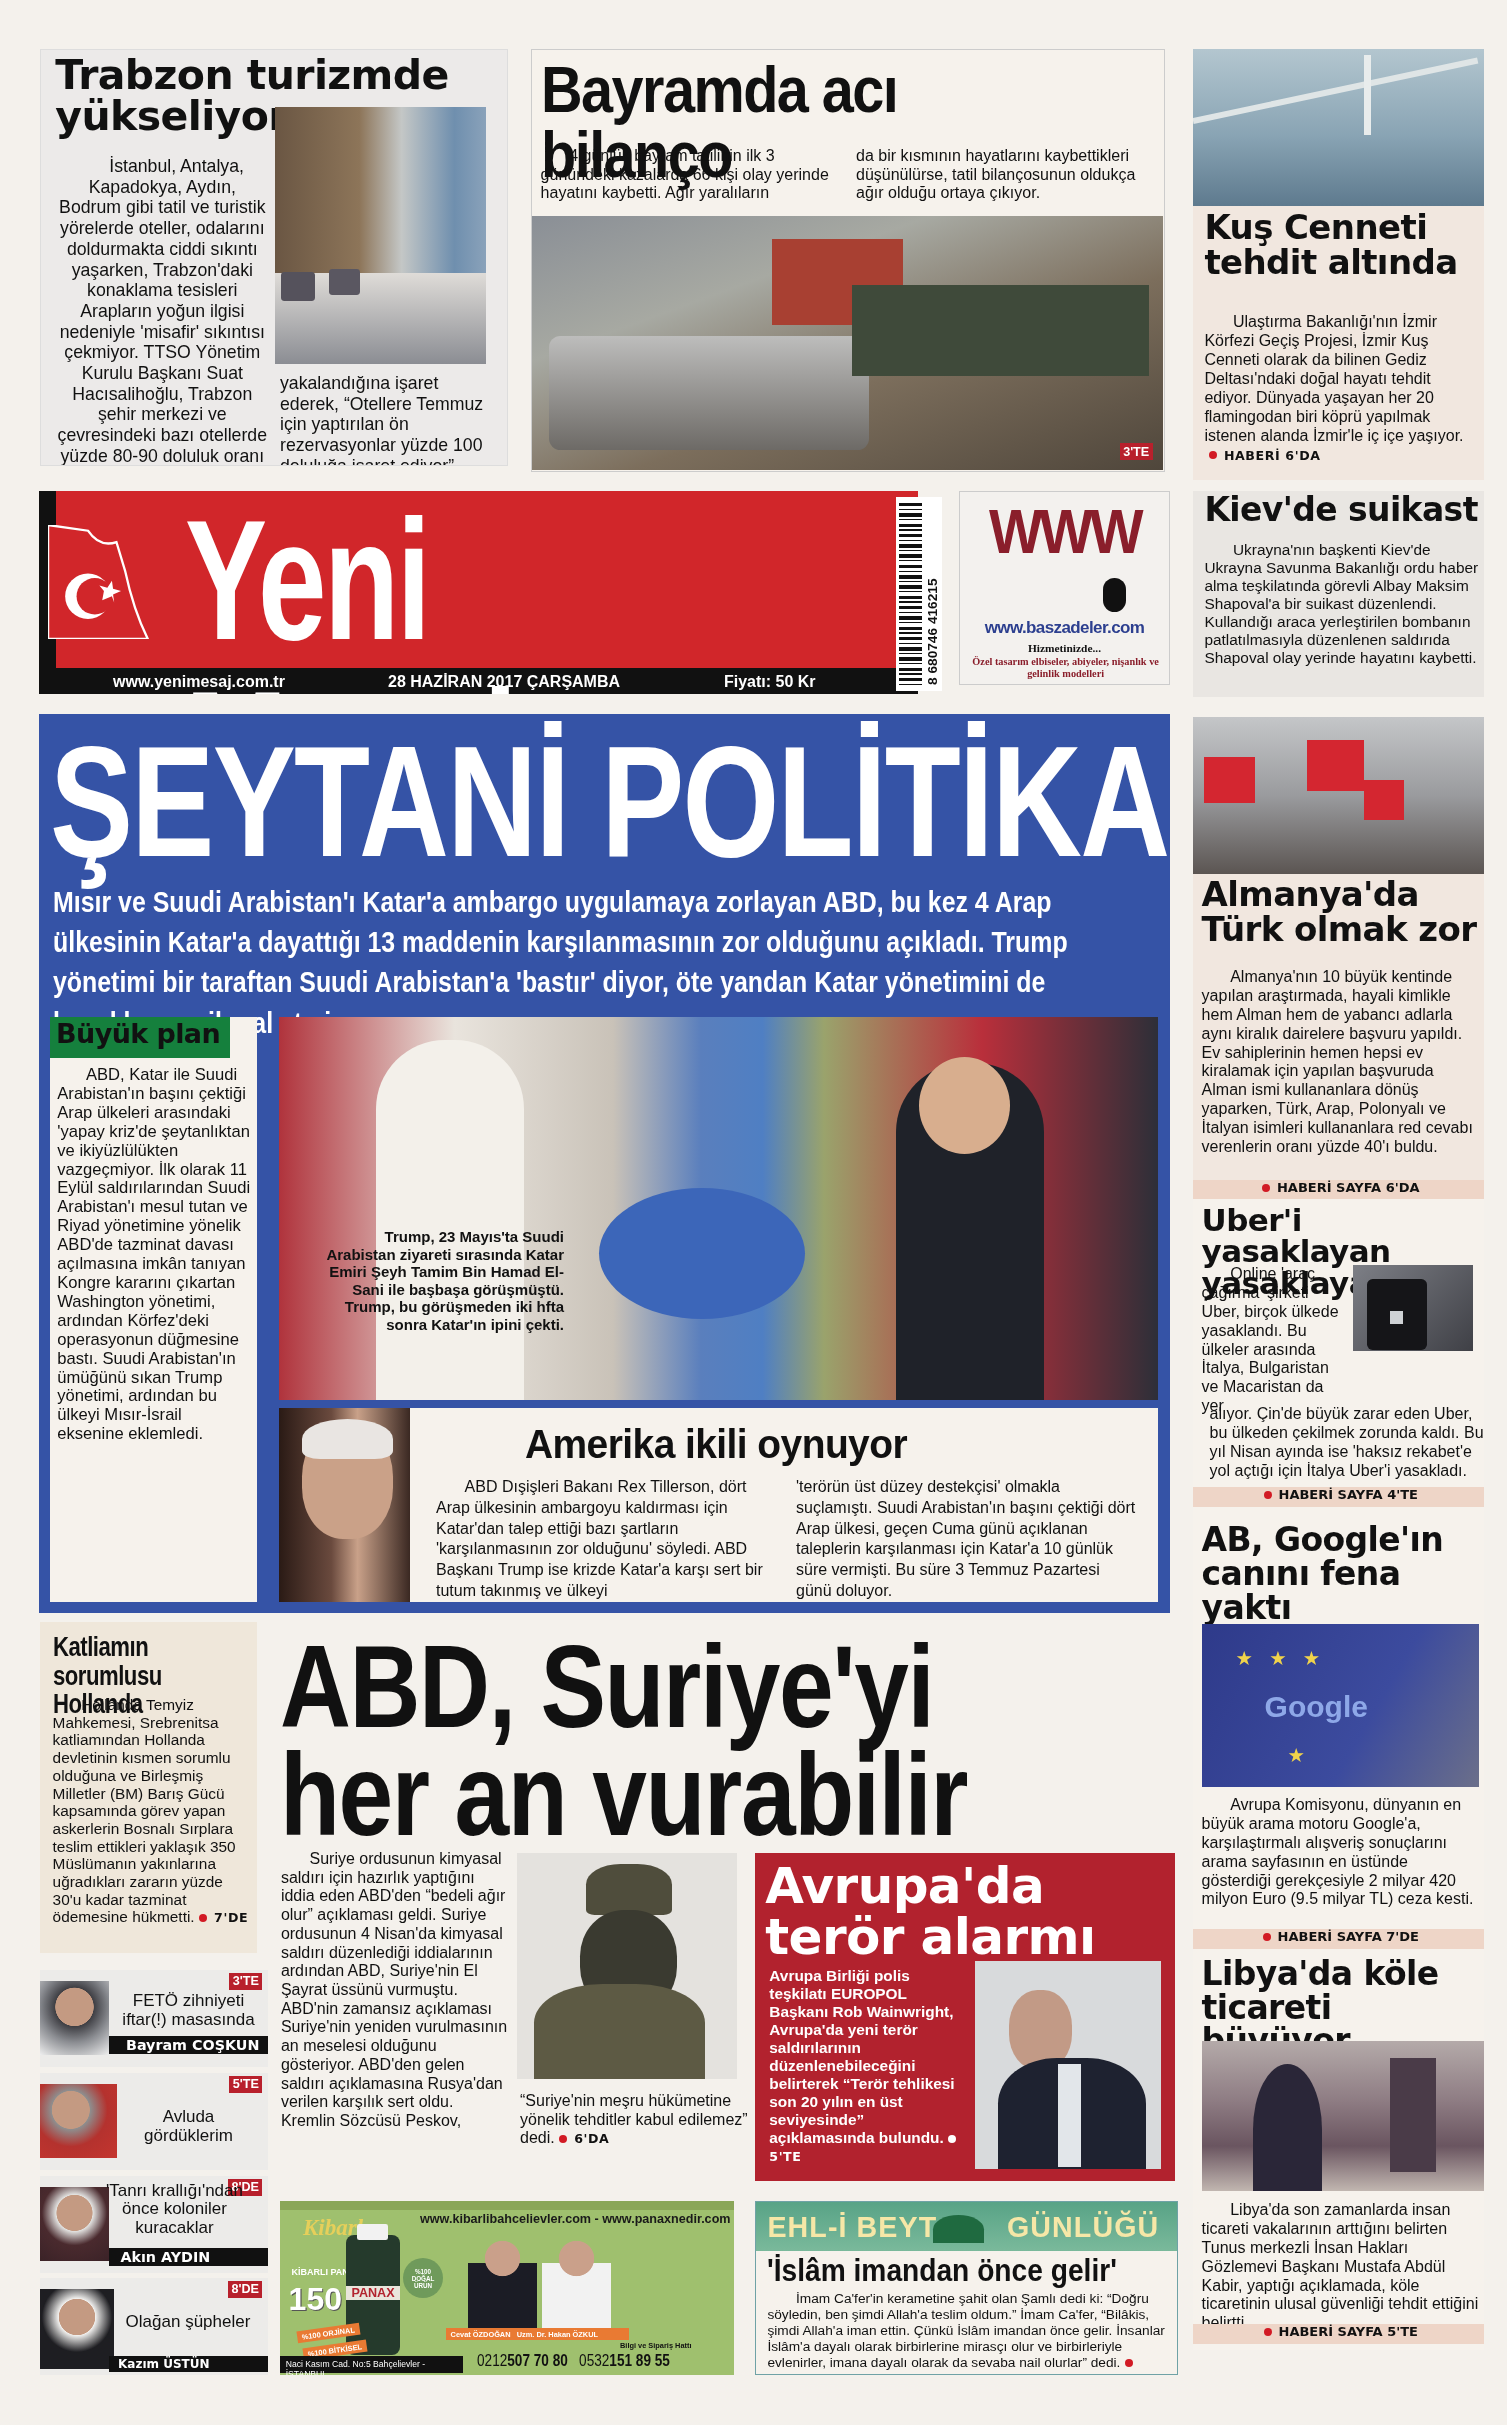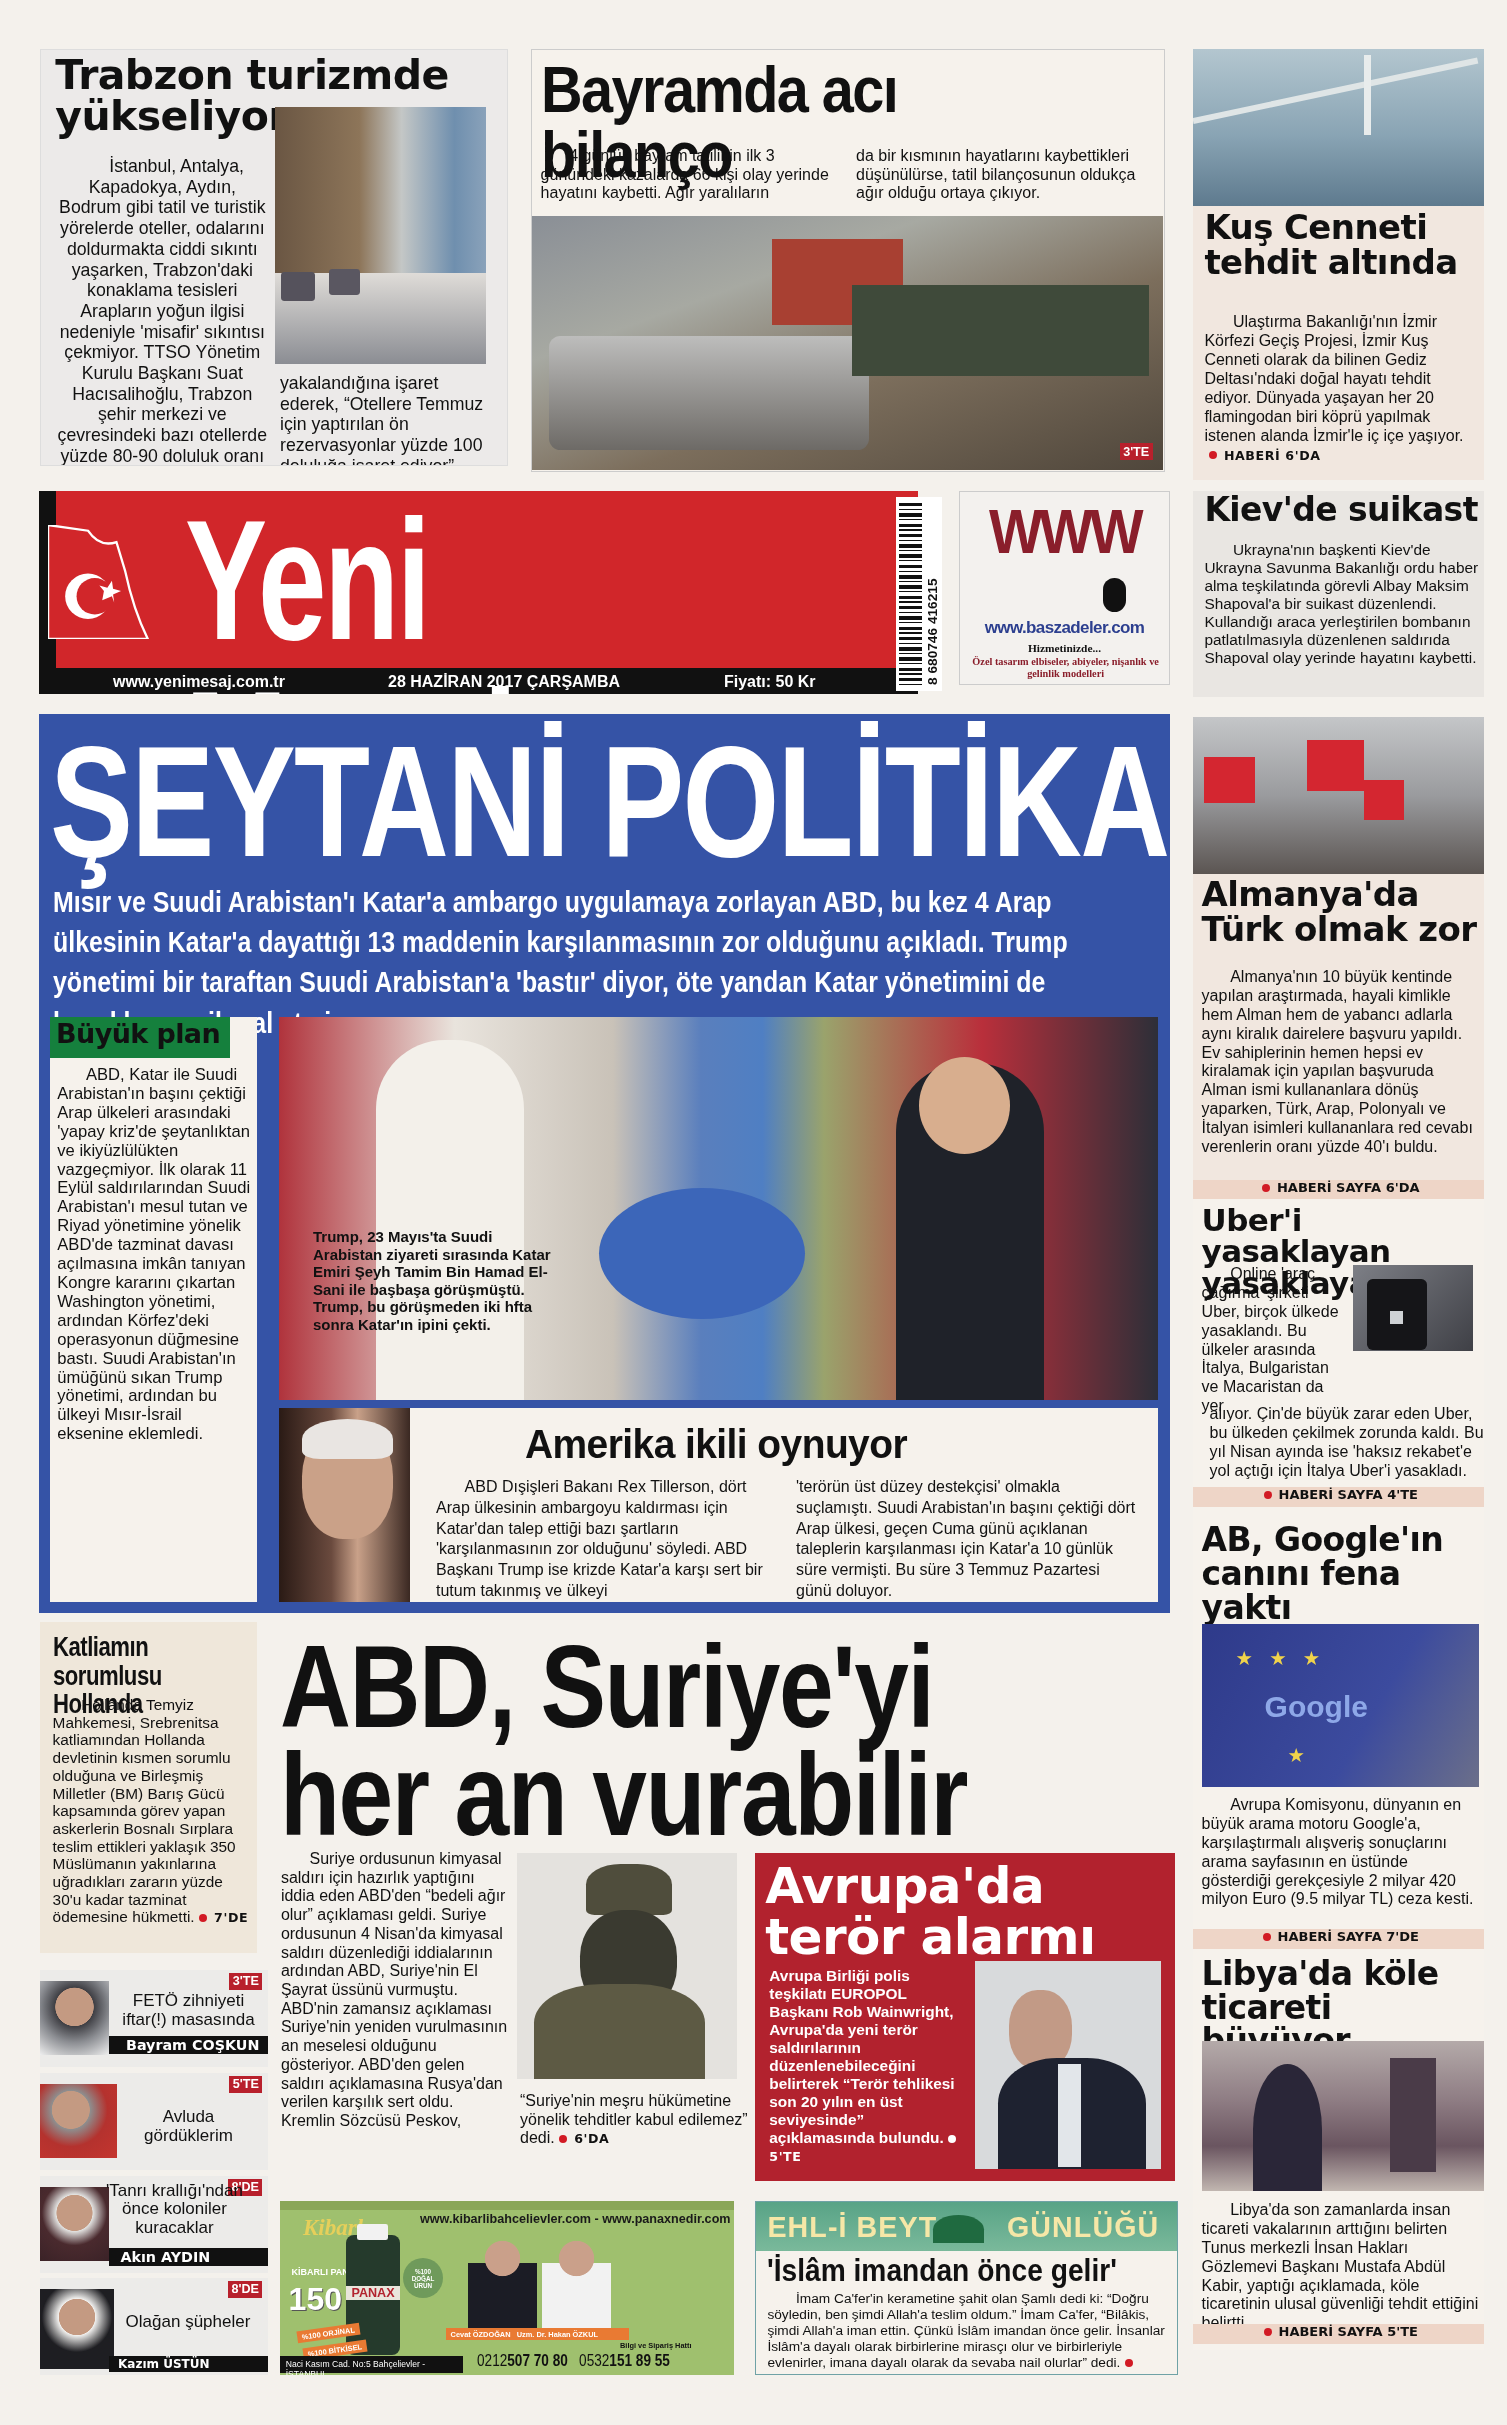--- a/index.html
+++ b/index.html
@@ -129,21 +129,21 @@
     <div class="body-txt" style="position:absolute;left:6.9px;top:49px;width:194px;font-size:16.6px;line-height:1.14;">
       <span class="ind"></span><span>ABD, Katar ile Suudi Arabistan'ın başını çektiği Arap ülkeleri arasındaki 'yapay kriz'de şeytanlıktan ve ikiyüzlülükten vazgeçmiyor. İlk olarak 11 Eylül saldırılarından Suudi Arabistan'ı mesul tutan ve Riyad yönetimine yönelik ABD'de tazminat davası açılmasına imkân tanıyan Kongre kararını çıkartan Washington yönetimi, ardından Körfez'deki operasyonun düğmesine bastı. Suudi Arabistan'ın ümüğünü sıkan Trump yönetimi, ardından bu ülkeyi Mısır-İsrail eksenine eklemledi.</span>
     </div>
   </div>
 
   <div class="photo" style="left:240px;top:303px;width:879px;height:383px;background:linear-gradient(90deg,#b0333c 0%,#e9e4dd 20%,#c9c2b8 38%,#5a7fbd 48%,#4f7fc3 55%,#9aa36c 62%,#b92f3b 80%,#2d2f38 100%);">
     <div style="position:absolute;left:97px;top:23px;width:148px;height:365px;background:#f3f0ea;border-radius:69px 69px 0 0;"></div>
     <div style="position:absolute;left:617px;top:46px;width:148px;height:343px;background:#1f2229;border-radius:69px 69px 0 0;"></div>
     <div style="position:absolute;left:640px;top:40px;width:91px;height:97px;background:#d8ae8e;border-radius:50%;"></div>
     <div style="position:absolute;left:320px;top:171px;width:206px;height:131px;background:#3c66b9;border-radius:50%;"></div>
-    <div style="position:absolute;left:34px;top:211px;width:251px;font-size:15px;font-weight:700;line-height:1.17;color:#111;">
+    <div style="position:absolute;left:34px;top:211px;width:251px;font-size:15px;font-weight:700;line-height:1.17;color:#111;text-align:right;">
       <span>Trump, 23 Mayıs'ta Suudi Arabistan ziyareti sırasında Katar Emiri Şeyh Tamim Bin Hamad El-Sani ile başbaşa görüşmüştü. Trump, bu görüşmeden  iki hfta sonra Katar'ın ipini çekti.</span>
     </div>
   </div>
 
   <div class="box" style="left:240px;top:694px;width:879px;height:194px;background:#f6f2ec;">
     <div class="photo" style="left:0;top:0;width:131px;height:194px;background:linear-gradient(90deg,#2a1a15 0%,#6a4a3e 40%,#c9a189 60%,#3a2822 100%);">
       <div style="position:absolute;left:23px;top:17px;width:91px;height:114px;background:#caa188;border-radius:45%;"></div>
       <div style="position:absolute;left:23px;top:11.4px;width:91px;height:40px;background:#e9e5e2;border-radius:50% 50% 20% 20%;"></div>
     </div>
     <div style="position:absolute;left:246px;top:12.6px;font-size:41px;font-weight:700;letter-spacing:-0.6px;transform:scaleX(0.95);transform-origin:left top;">

